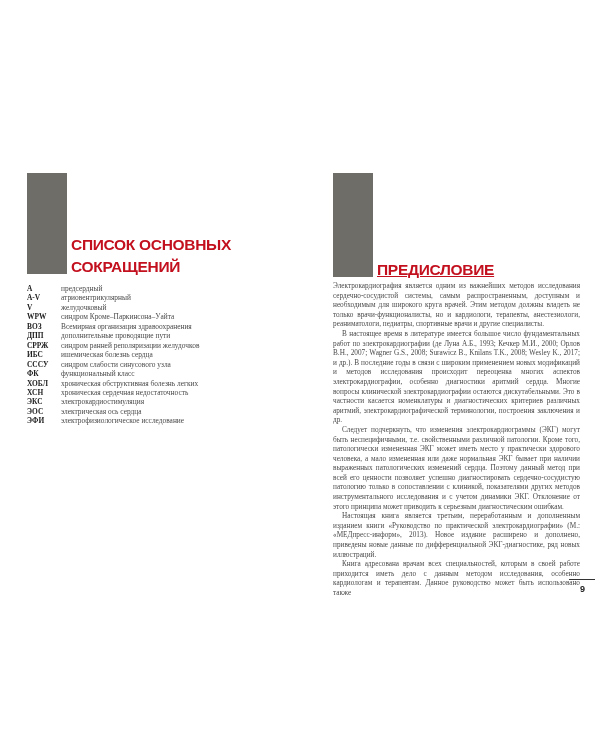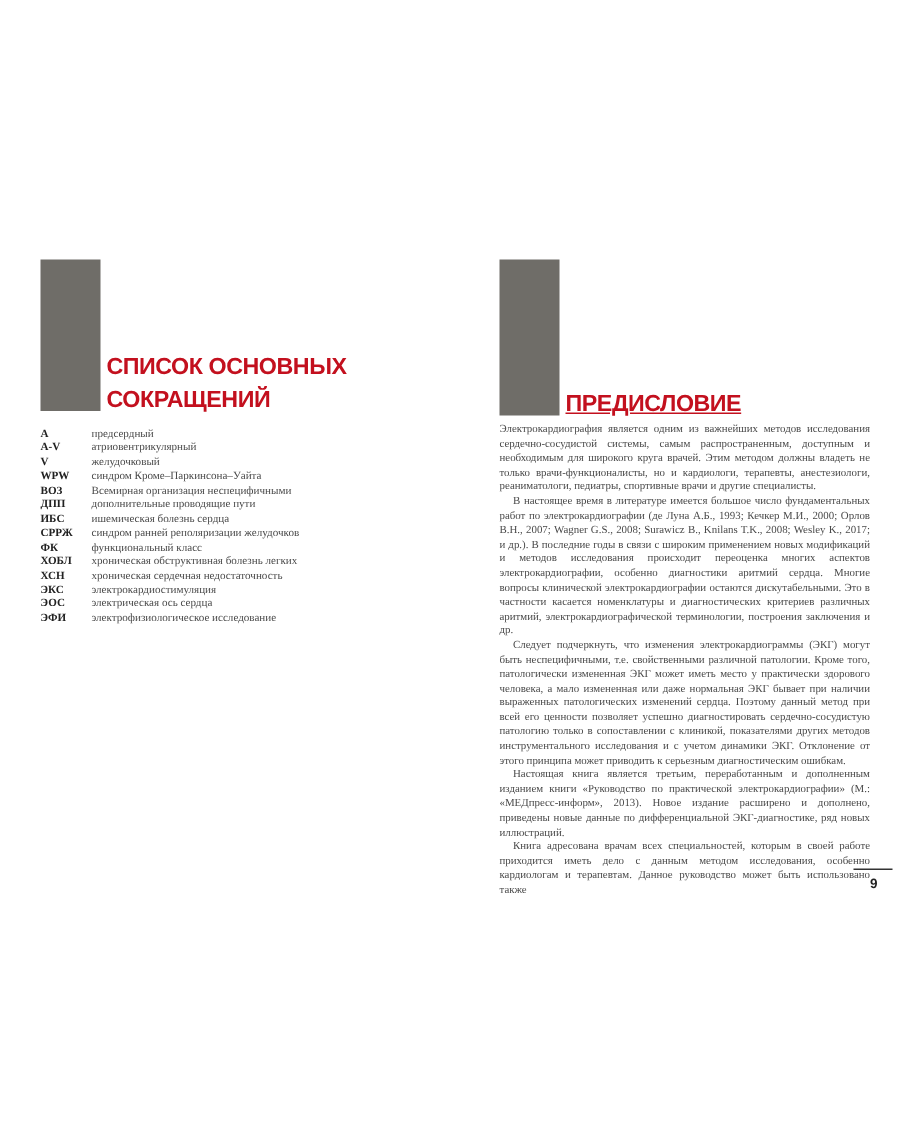--- a/index.html
+++ b/index.html
@@ -66,33 +66,37 @@
       <li class="abbr-row">
           <span class="abbr-key">V</span>
           <span class="abbr-desc">желудочковый</span>
         </li>
       <li class="abbr-row">
           <span class="abbr-key">WPW</span>
           <span class="abbr-desc">синдром Кроме–Паркинсона–Уайта</span>
         </li>
       <li class="abbr-row">
           <span class="abbr-key">ВОЗ</span>
-          <span class="abbr-desc">Всемирная организация неспецифичными</span>
+          <span class="abbr-desc">Всемирная организация здравоохранения</span>
         </li>
       <li class="abbr-row">
           <span class="abbr-key">ДПП</span>
           <span class="abbr-desc">дополнительные проводящие пути</span>
         </li>
       <li class="abbr-row">
+          <span class="abbr-key">СРРЖ</span>
+          <span class="abbr-desc">синдром ранней реполяризации желудочков</span>
+        </li>
+      <li class="abbr-row">
           <span class="abbr-key">ИБС</span>
           <span class="abbr-desc">ишемическая болезнь сердца</span>
         </li>
       <li class="abbr-row">
-          <span class="abbr-key">СРРЖ</span>
-          <span class="abbr-desc">синдром ранней реполяризации желудочков</span>
+          <span class="abbr-key">СССУ</span>
+          <span class="abbr-desc">синдром слабости синусового узла</span>
         </li>
       <li class="abbr-row">
           <span class="abbr-key">ФК</span>
           <span class="abbr-desc">функциональный класс</span>
         </li>
       <li class="abbr-row">
           <span class="abbr-key">ХОБЛ</span>
           <span class="abbr-desc">хроническая обструктивная болезнь легких</span>
         </li>
       <li class="abbr-row">

